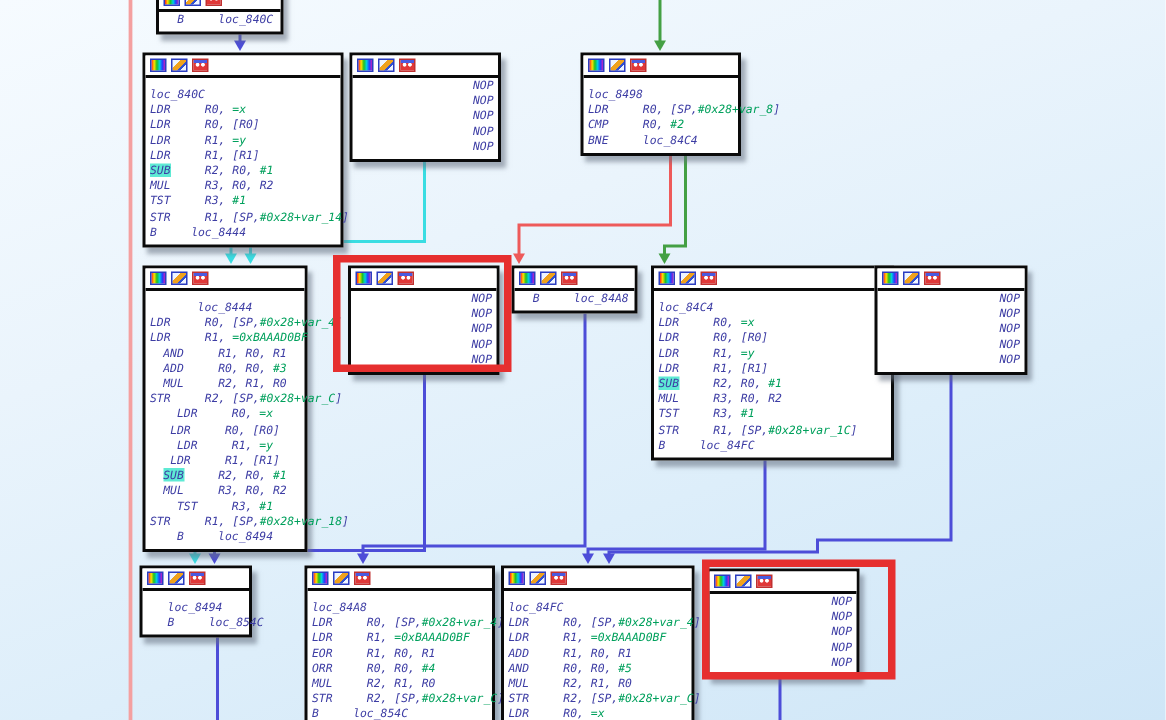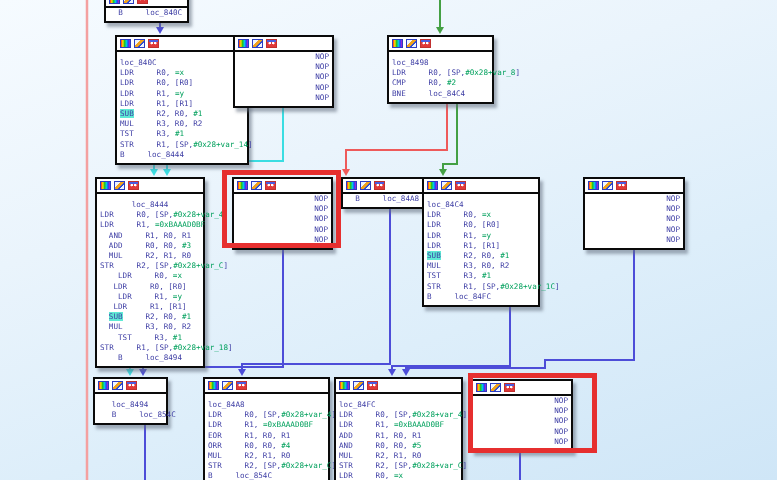--- a/index.html
+++ b/index.html
@@ -18,21 +18,21 @@
     display:flex;align-items:center;padding-left:3px;gap:3px;
   }
   .tico{display:inline-block;width:11px;height:9px;border:1px solid #2b3dc0;box-sizing:border-box;}
   .ic-colors{background:linear-gradient(90deg,#ff2020,#ffe000,#20c020,#00d0e0,#2040ff,#c020c0);}
   .ic-pencil{background:
     linear-gradient(135deg,rgba(0,0,0,0) 34%,#f0a21c 34%,#f0a21c 62%,#3050d0 62%,#3050d0 74%,rgba(0,0,0,0) 74%),#eef4ff;}
   .ic-group{border-color:#c03030;background:
     radial-gradient(circle at 30% 45%,#ffffff 0 1px,rgba(0,0,0,0) 1.5px),
     radial-gradient(circle at 70% 45%,#ffffff 0 1px,rgba(0,0,0,0) 1.5px),
     linear-gradient(180deg,#4a5ae0 0 30%,#e03838 30% 100%);}
-  .bbody{padding:0 3px 3px 3px;}
+  .bbody{padding:0 3px 3px 3px;font-style:italic;}
   .bbody.padtop{padding-top:6px;}
   .line{
     font-size:7.6px;line-height:10.2px;white-space:pre;color:#3d3da4;
     letter-spacing:0px;
   }
   .line.center{text-align:right;}
   .imm{color:#00a05c;}
   .hl{background:#5eead4;}
   .hlbox{position:absolute;z-index:3;border:5px solid #e62f2f;box-sizing:border-box;background:transparent;}
 </style>
@@ -70,21 +70,21 @@
     <div class="block" style="left: 104px; top: -9px; width: 85px;">
       <div class="titlebar">
         <span class="tico ic-colors"></span>
         <span class="tico ic-pencil"></span>
         <span class="tico ic-group"></span>
       </div>
       <div class="bbody">
         <div class="line">  B     loc_840C</div>
       </div>
     </div>
-    <div class="block" style="left: 95px; top: 35px; width: 134px; margin-left: 20px;">
+    <div class="block" style="left: 95px; top: 35px; width: 134px;">
       <div class="titlebar">
         <span class="tico ic-colors"></span>
         <span class="tico ic-pencil"></span>
         <span class="tico ic-group"></span>
       </div>
       <div class="bbody padtop">
         <div class="line">loc_840C</div>
         <div class="line">LDR     R0, <span class="imm">=x</span></div>
         <div class="line">LDR     R0, [R0]</div>
         <div class="line">LDR     R1, <span class="imm">=y</span></div>
@@ -165,21 +165,21 @@
     <div class="block" style="left: 341px; top: 177px; width: 84px;">
       <div class="titlebar">
         <span class="tico ic-colors"></span>
         <span class="tico ic-pencil"></span>
         <span class="tico ic-group"></span>
       </div>
       <div class="bbody">
         <div class="line">  B     loc_84A8</div>
       </div>
     </div>
-    <div class="block" style="left: 422px; top: 177px; width: 118px;">
+    <div class="block" style="left: 434px; top: 177px; width: 162px;">
       <div class="titlebar">
         <span class="tico ic-colors"></span>
         <span class="tico ic-pencil"></span>
         <span class="tico ic-group"></span>
       </div>
       <div class="bbody padtop">
         <div class="line">loc_84C4</div>
         <div class="line">LDR     R0, <span class="imm">=x</span></div>
         <div class="line">LDR     R0, [R0]</div>
         <div class="line">LDR     R1, <span class="imm">=y</span></div>

